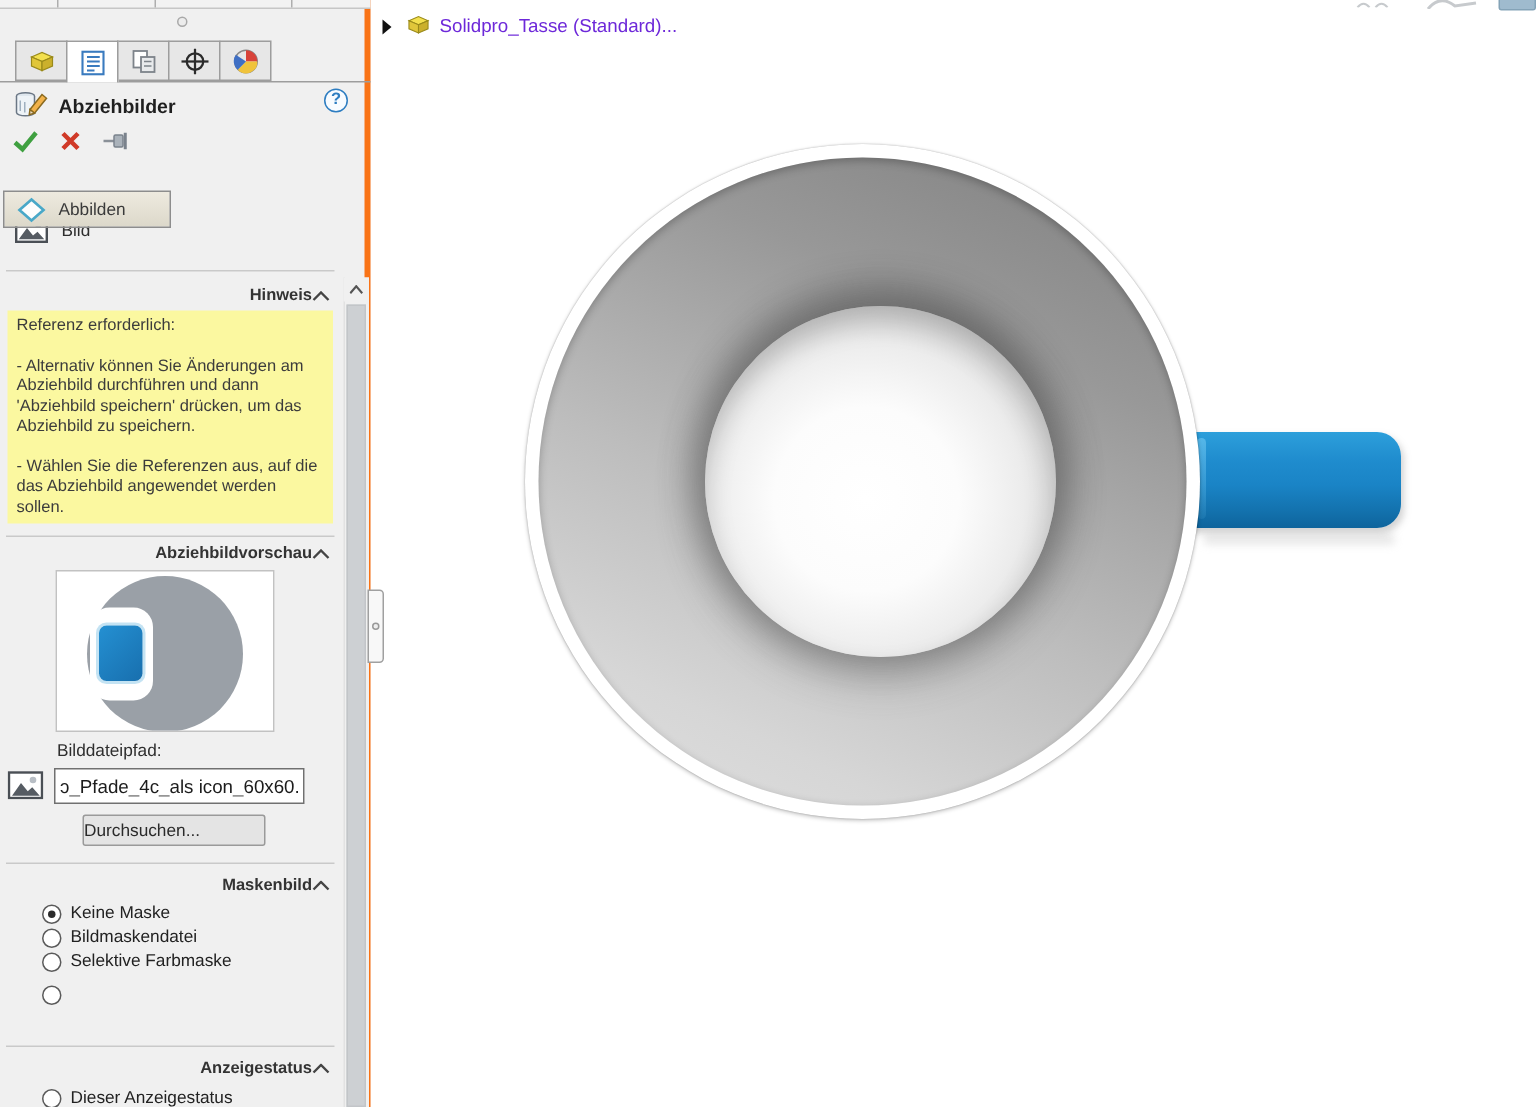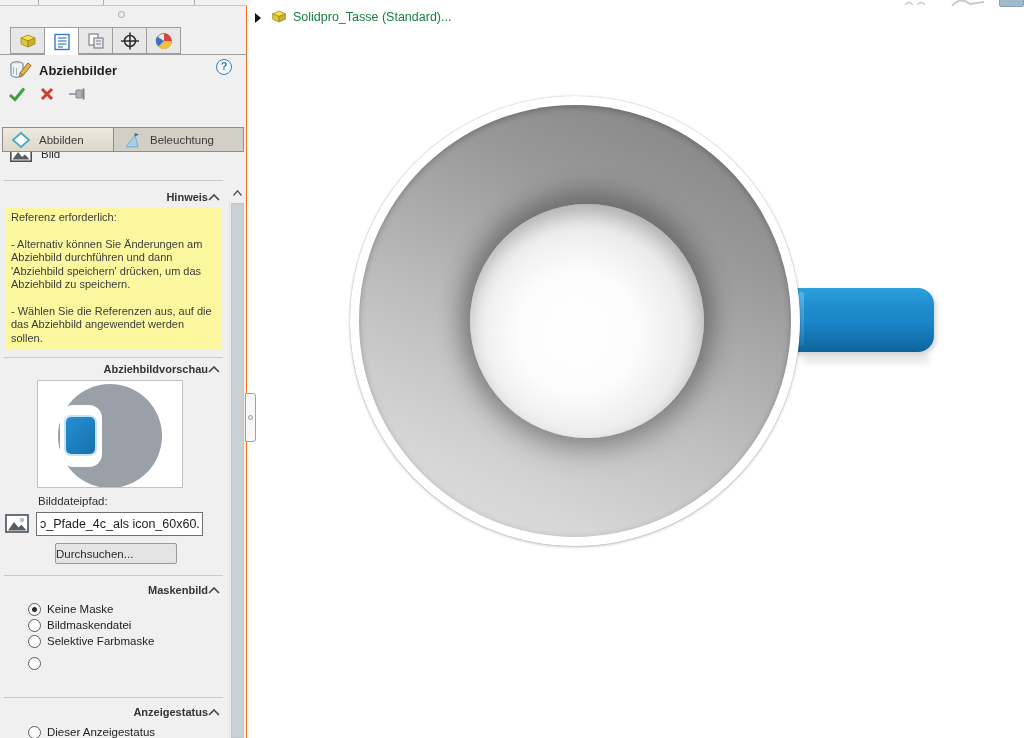--- a/index.html
+++ b/index.html
@@ -3,21 +3,21 @@
 <meta charset="utf-8">
 <style>
   * { margin:0; padding:0; box-sizing:border-box; }
   html,body { width:1024px; height:738px; overflow:hidden; background:#fff;
               font-family:"Liberation Sans", sans-serif; color:#2b2b2b; }
   #app { position:relative; width:1024px; height:738px; background:#fff; }
   .abs { position:absolute; }
 
   
   .panel { left:0; top:0; width:247px; height:738px; background:#f0f0f0;
-           border-right:1px solid #f97316; }
+           border-right:4px solid #f97316; }
   .topstrip { left:0; top:0; width:247px; height:6px; background:#f2f2f2;
               border-bottom:1px solid #c6c6c6; }
   .topstrip i { position:absolute; top:0; width:1px; height:5px; background:#aeaeae; }
   .grip-dot { left:118px; top:11px; width:7px; height:7px; border-radius:50%;
               background:#ececec; border:1px solid #a8a8a8; }
 
   .pm-tabs { left:11px; top:27px; height:28px; display:flex; }
   .pm-tab { width:35px; height:27px; background:#e7e7e7; border:1px solid #9d9d9d;
             margin-left:-1px; display:flex; align-items:center; justify-content:center; }
   .pm-tab.active { background:#fff; height:28px; border-bottom:none; z-index:3; }
@@ -81,21 +81,21 @@
 
   .splitter { left:245px; top:393px; width:11px; height:49px; background:#f8f8f8;
               border:1px solid #a0a0a0; border-radius:0 3px 3px 0; }
   .splitter b { position:absolute; left:2px; top:21px; width:5px; height:5px; border-radius:50%;
                 background:#eee; border:1px solid #999; }
 
   
   .flyout-arrow { left:255px; top:13px; width:0; height:0;
                   border-left:6px solid #111; border-top:5px solid transparent;
                   border-bottom:5px solid transparent; }
-  .flyout-label { left:293px; top:10px; font-size:12.5px; color:#15803d; }
+  .flyout-label { left:293px; top:10px; font-size:12.5px; color:#6d28d9; }
   .flyout-icon { left:269px; top:8px; }
 
   .fade-ico { opacity:.55; }
 
   .mug-outer { left:350px; top:96px; width:450px; height:450px; border-radius:50%;
                background:#fff; box-shadow:0 1px 3px rgba(0,0,0,.25), 0 0 1px rgba(0,0,0,.3);
                z-index:2; }
   .mug-wall { position:absolute; left:9px; top:9px; width:432px; height:432px; border-radius:50%;
               background:linear-gradient(205deg,#7f7f7f 0%,#989898 28%,#bdbdbd 58%,#d6d6d6 82%,#e0e0e0 100%);
               box-shadow:inset 0 2px 6px rgba(0,0,0,.25); }
@@ -222,29 +222,20 @@
     <div class="abs map-tabs">
       <div class="map-tab active">
         <span>
           <svg width="20" height="18">
               <polygon points="10,2 18,9 10,16 2,9" fill="#fdfdfd" stroke="#49a8c8" stroke-width="1.8"></polygon>
               <polygon points="10,16 14,12.5 18,9" fill="#cfe4ee"></polygon>
             </svg>
         </span>
         <span>Abbilden</span>
       </div>
-      <div class="map-tab inactive">
-        <span>
-          <svg width="20" height="18">
-              <polygon points="4,16 16,16 13,4" fill="#a8cfe8" stroke="#77aacb"></polygon>
-              <polygon points="12.5,2 17,3.5 12.8,5.5" fill="#2d6da8"></polygon>
-            </svg>
-        </span>
-        <span>Beleuchtung</span>
-      </div>
     </div>
 
     <div class="abs bild-row">
       <span>
         <svg width="22" height="17" viewBox="0 0 22 17">
             <rect x="0.8" y="0.8" width="20.4" height="15.4" fill="#fff" stroke="#4a4f55" stroke-width="1.6"></rect>
             <circle cx="15.5" cy="5" r="2" fill="#b8bec5"></circle>
             <path d="M2.5 14.5 L8 7 L12 12 L15 9.5 L19.5 14.5 Z" fill="#565c63"></path>
           </svg>
       </span>

